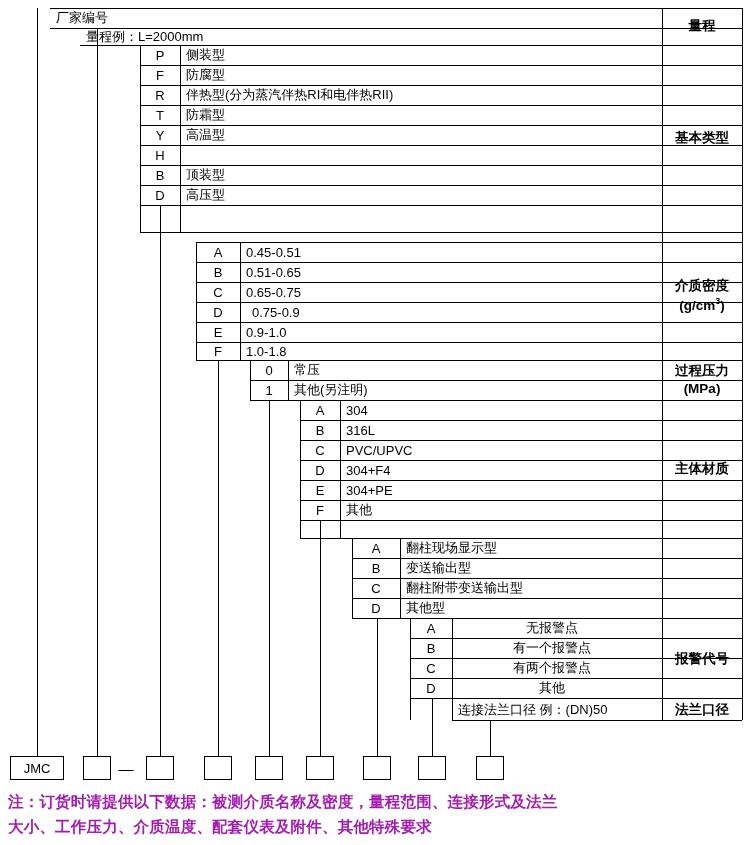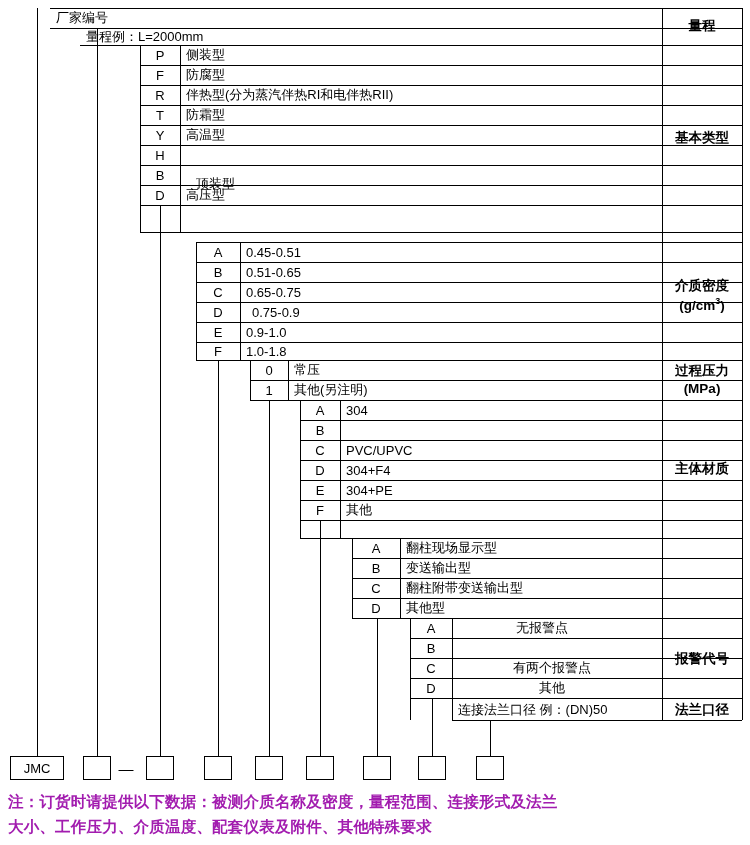--- a/index.html
+++ b/index.html
@@ -167,21 +167,21 @@
   <div class="cell code" style="left:140px;top:65px;width:40px;height:20px;">F</div>
   <div class="cell txt" style="left:180px;top:65px;width:470px;height:20px;">防腐型</div>
   <div class="cell code" style="left:140px;top:85px;width:40px;height:20px;">R</div>
   <div class="cell txt" style="left:180px;top:85px;width:470px;height:20px;">伴热型(分为蒸汽伴热RI和电伴热RII)</div>
   <div class="cell code" style="left:140px;top:105px;width:40px;height:20px;">T</div>
   <div class="cell txt" style="left:180px;top:105px;width:470px;height:20px;">防霜型</div>
   <div class="cell code" style="left:140px;top:125px;width:40px;height:20px;">Y</div>
   <div class="cell txt" style="left:180px;top:125px;width:470px;height:20px;">高温型</div>
   <div class="cell code" style="left:140px;top:145px;width:40px;height:20px;">H</div>
   <div class="cell code" style="left:140px;top:165px;width:40px;height:20px;">B</div>
-  <div class="cell txt" style="left:180px;top:174px;width:470px;height:20px;margin-left:10px;">顶装型</div>
+  <div class="cell txt" style="left:180px;top:165px;width:470px;height:20px;">顶装型</div>
   <div class="cell code" style="left:140px;top:185px;width:40px;height:20px;">D</div>
   <div class="cell txt" style="left:180px;top:185px;width:470px;height:20px;">高压型</div>
 
   <div class="cell code" style="left:196px;top:242px;width:44px;height:20px;">A</div>
   <div class="cell txt" style="left:240px;top:242px;width:410px;height:20px;">0.45-0.51</div>
   <div class="cell code" style="left:196px;top:262px;width:44px;height:20px;">B</div>
   <div class="cell txt" style="left:240px;top:262px;width:410px;height:20px;">0.51-0.65</div>
   <div class="cell code" style="left:196px;top:282px;width:44px;height:20px;">C</div>
   <div class="cell txt" style="left:240px;top:282px;width:410px;height:20px;">0.65-0.75</div>
   <div class="cell code" style="left:196px;top:302px;width:44px;height:20px;">D</div>
@@ -192,41 +192,43 @@
   <div class="cell txt" style="left:240px;top:342px;width:410px;height:18px;">1.0-1.8</div>
 
   <div class="cell code" style="left:250px;top:360px;width:38px;height:20px;">0</div>
   <div class="cell txt" style="left:288px;top:360px;width:360px;height:20px;">常压</div>
   <div class="cell code" style="left:250px;top:380px;width:38px;height:20px;">1</div>
   <div class="cell txt" style="left:288px;top:380px;width:360px;height:20px;">其他(另注明)</div>
 
   <div class="cell code" style="left:300px;top:400px;width:40px;height:20px;">A</div>
   <div class="cell txt" style="left:340px;top:400px;width:310px;height:20px;">304</div>
   <div class="cell code" style="left:300px;top:420px;width:40px;height:20px;">B</div>
+  <div class="cell txt" style="left:340px;top:420px;width:310px;height:20px;">316L</div>
   <div class="cell code" style="left:300px;top:440px;width:40px;height:20px;">C</div>
   <div class="cell txt" style="left:340px;top:440px;width:310px;height:20px;">PVC/UPVC</div>
   <div class="cell code" style="left:300px;top:460px;width:40px;height:20px;">D</div>
   <div class="cell txt" style="left:340px;top:460px;width:310px;height:20px;">304+F4</div>
   <div class="cell code" style="left:300px;top:480px;width:40px;height:20px;">E</div>
   <div class="cell txt" style="left:340px;top:480px;width:310px;height:20px;">304+PE</div>
   <div class="cell code" style="left:300px;top:500px;width:40px;height:20px;">F</div>
   <div class="cell txt" style="left:340px;top:500px;width:310px;height:20px;">其他</div>
 
   <div class="cell code" style="left:352px;top:538px;width:48px;height:20px;">A</div>
   <div class="cell txt" style="left:400px;top:538px;width:250px;height:20px;">翻柱现场显示型</div>
   <div class="cell code" style="left:352px;top:558px;width:48px;height:20px;">B</div>
   <div class="cell txt" style="left:400px;top:558px;width:250px;height:20px;">变送输出型</div>
   <div class="cell code" style="left:352px;top:578px;width:48px;height:20px;">C</div>
   <div class="cell txt" style="left:400px;top:578px;width:250px;height:20px;">翻柱附带变送输出型</div>
   <div class="cell code" style="left:352px;top:598px;width:48px;height:20px;">D</div>
   <div class="cell txt" style="left:400px;top:598px;width:250px;height:20px;">其他型</div>
 
   <div class="cell code" style="left:410px;top:618px;width:42px;height:20px;">A</div>
-  <div class="cell code" style="left:442px;top:618px;width:200px;height:20px;">无报警点</div>
+  <div class="cell code" style="left:452px;top:618px;width:200px;height:20px;">无报警点</div>
   <div class="cell code" style="left:410px;top:638px;width:42px;height:20px;">B</div>
+  <div class="cell code" style="left:452px;top:638px;width:200px;height:20px;">有一个报警点</div>
   <div class="cell code" style="left:410px;top:658px;width:42px;height:20px;">C</div>
   <div class="cell code" style="left:452px;top:658px;width:200px;height:20px;">有两个报警点</div>
   <div class="cell code" style="left:410px;top:678px;width:42px;height:20px;">D</div>
   <div class="cell code" style="left:452px;top:678px;width:200px;height:20px;">其他</div>
 
   <div class="cell txt" style="left:452px;top:700px;width:210px;height:20px;">连接法兰口径  例：(DN)50</div>
 
   <div class="vline" style="left:37px;top:8px;height:748px;"></div>
   <div class="vline" style="left:97px;top:28px;height:728px;"></div>
   <div class="vline" style="left:160px;top:205px;height:551px;"></div>

